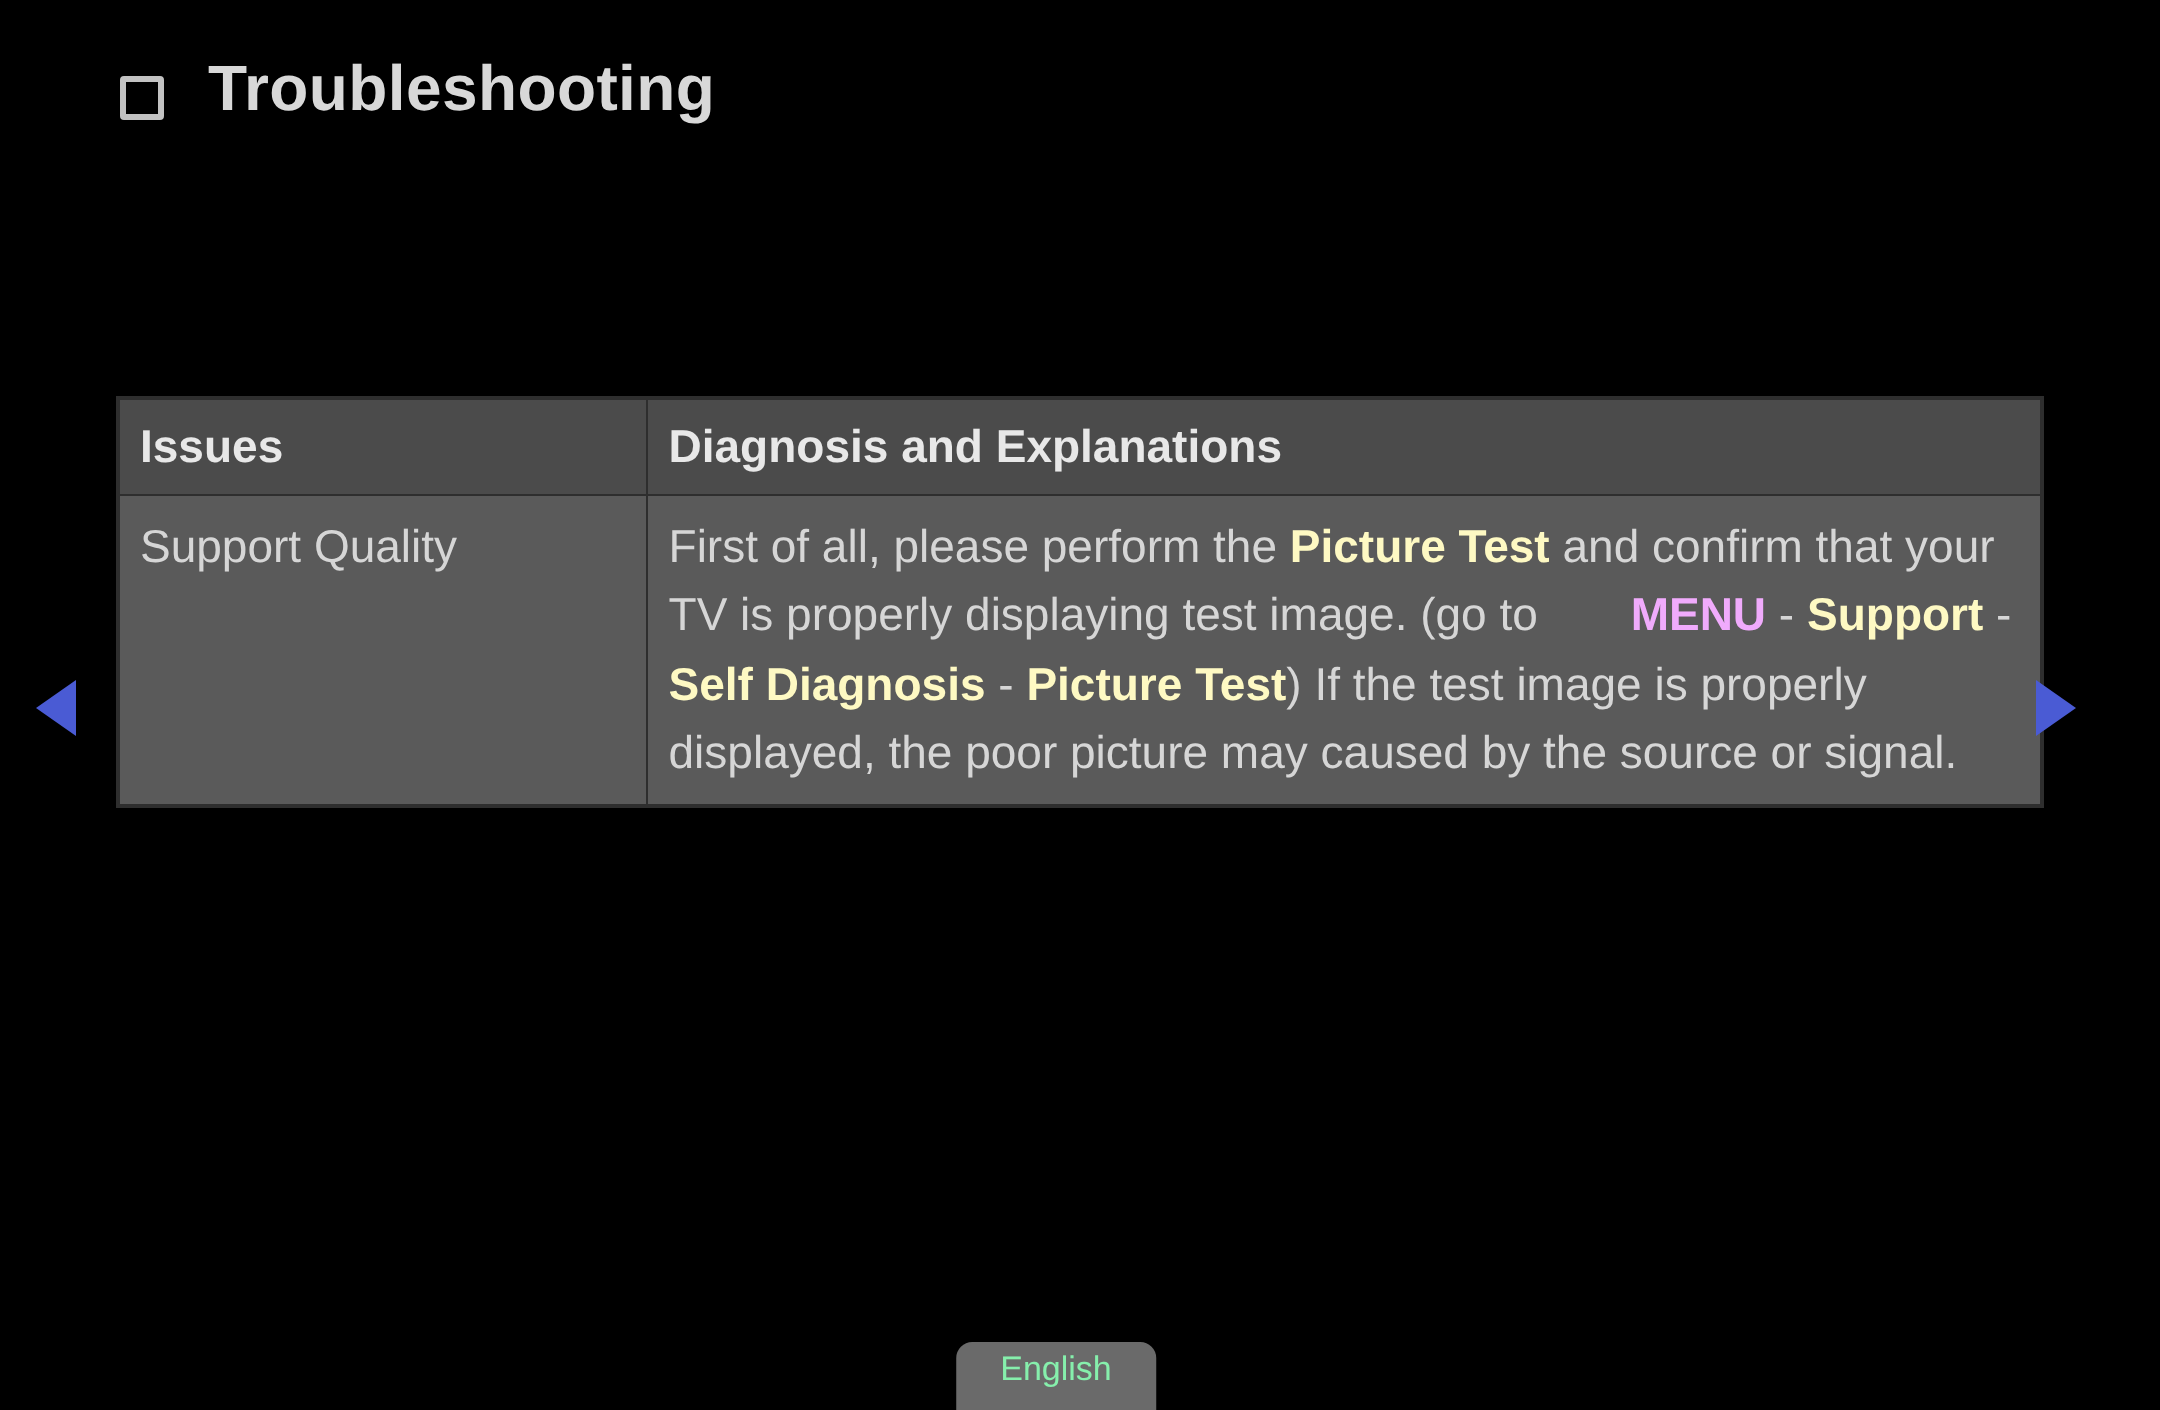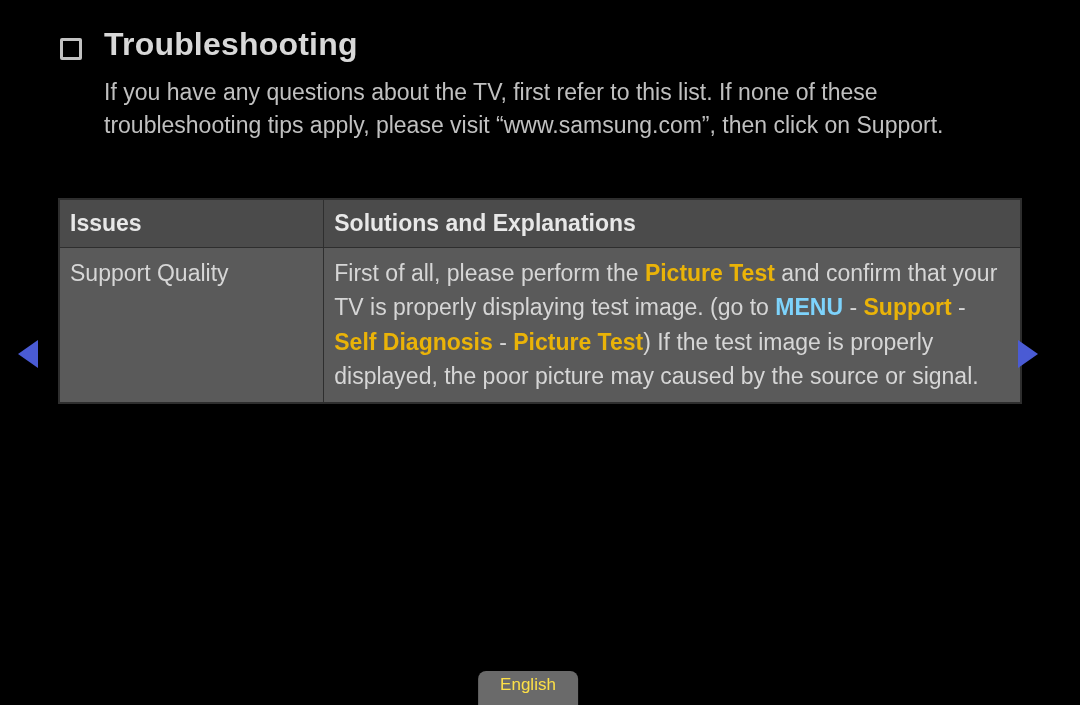--- a/index.html
+++ b/index.html
@@ -73,22 +73,22 @@
     font-weight: bold;
     padding-top: 6px;
     padding-bottom: 6px;
   }
   tbody td {
     background: #5a5a5a;
     color: #d6d6d6;
   }
   .col-issues   { width: 27.5%; }
   .col-solutions{ width: 72.5%; }
-  .hl { color: #eab308; font-weight: bold; }
-  .bold { color: #7dd3fc; font-weight: bold; }
+  .hl { color: #fef9c3; font-weight: bold; }
+  .bold { color: #f0abfc; font-weight: bold; margin-left: 40px; }
 
   .nav-arrow {
     position: absolute;
     top: 340px;
     width: 0; height: 0;
     cursor: pointer;
   }
   .nav-left {
     left: 18px;
     border-top: 14px solid transparent;
@@ -101,49 +101,48 @@
     border-bottom: 14px solid transparent;
     border-left: 20px solid #4a5bd4;
   }
 
   .lang-pill {
     position: absolute;
     left: 50%;
     transform: translateX(-50%);
     bottom: 0px;
     background: #6a6a6a;
-    color: #fde047;
+    color: #86efac;
     font-size: 17px;
     padding: 4px 22px 10px 22px;
     border-top-left-radius: 8px;
     border-top-right-radius: 8px;
   }
 </style>
 </head>
 <body>
 
 <div class="page">
 
   <div class="heading-row">
     <span class="bullet-icon"></span>
     <span class="page-title">Troubleshooting</span>
   </div>
 
-  <div class="intro">If you have any questions about the TV, first refer to this list. If none of these troubleshooting tips apply, please visit “www.samsung.com”, then click on Support.</div>
 
   <div class="table-wrap">
     <table>
       <colgroup>
         <col class="col-issues">
         <col class="col-solutions">
       </colgroup>
       <thead>
         <tr>
           <th>Issues</th>
-          <th>Solutions and Explanations</th>
+          <th>Diagnosis and Explanations</th>
         </tr>
       </thead>
       <tbody>
         <tr>
           <td>Support Quality</td>
           <td>
             <span>First of all, please perform the </span><span class="hl">Picture Test</span><span> and confirm that your TV is properly displaying test image. (go to </span><span class="bold">MENU</span><span> - </span><span class="hl">Support</span><span> - </span><span class="hl">Self Diagnosis</span><span> - </span><span class="hl">Picture Test</span><span>) If the test image is properly displayed, the poor picture may caused by the source or signal.</span>
           </td>
         </tr>
       </tbody>

